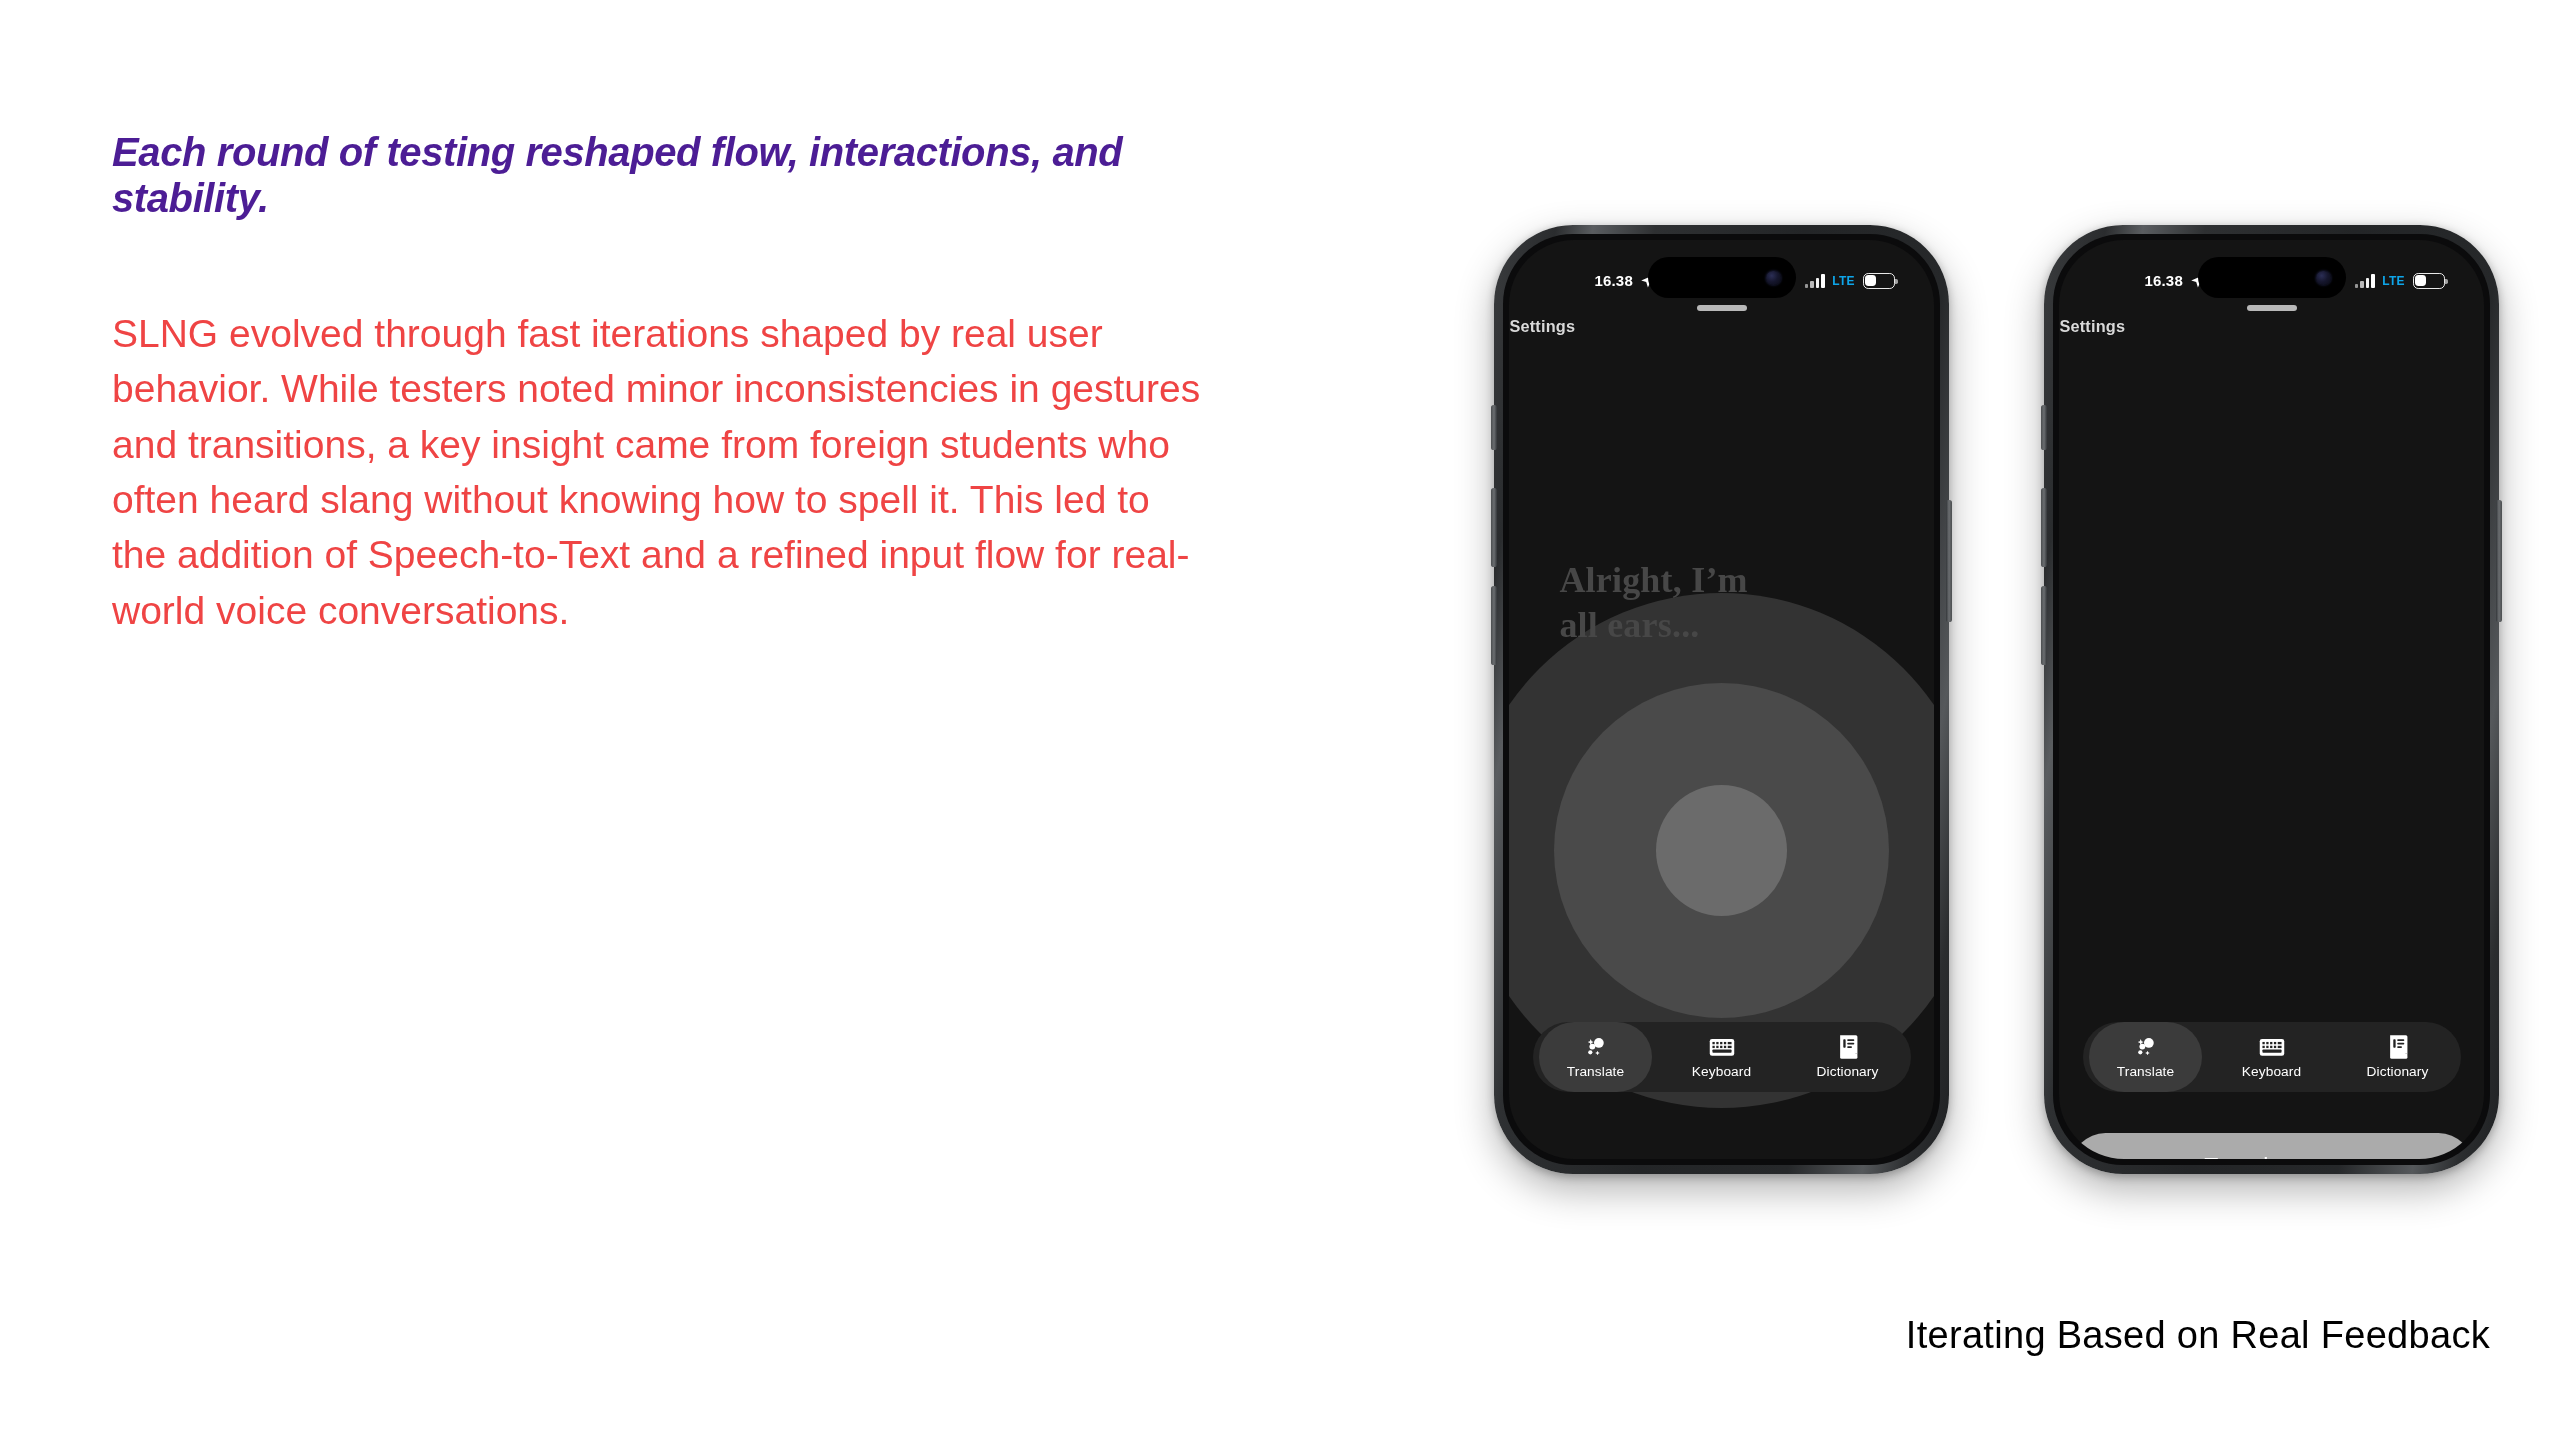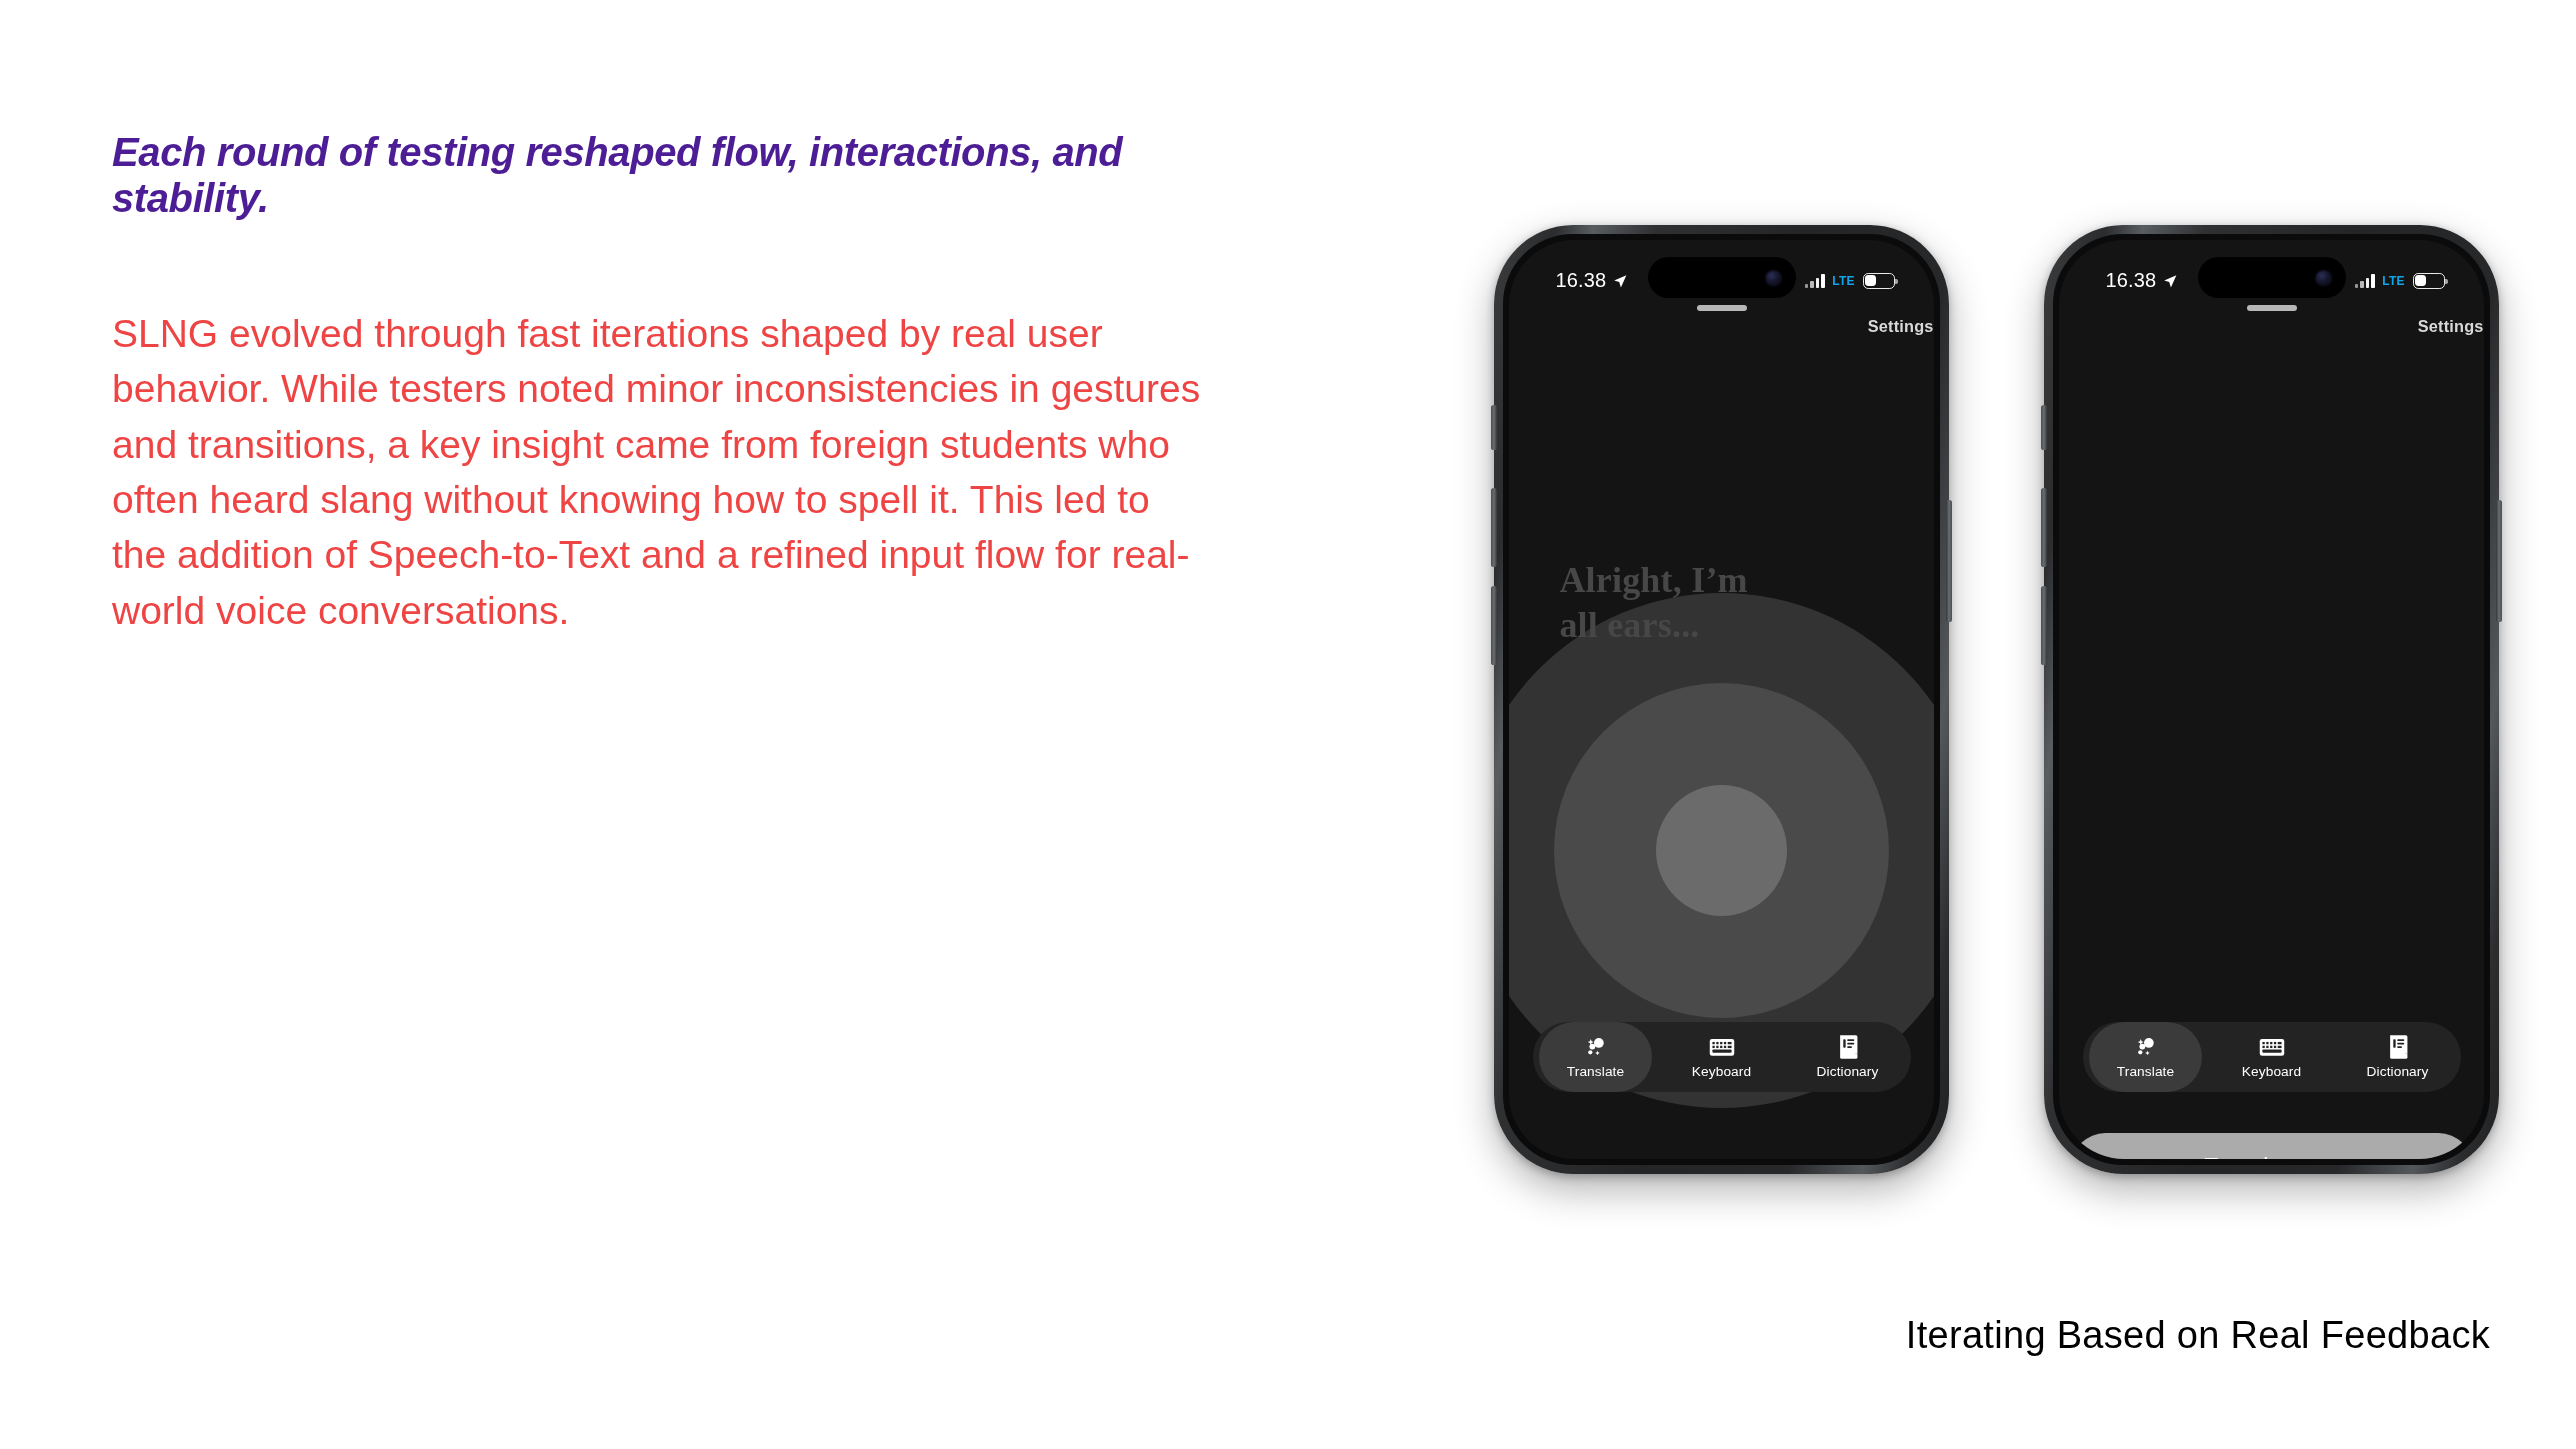--- a/index.html
+++ b/index.html
@@ -70,21 +70,21 @@
                 background:linear-gradient(270deg,#4b4e50,#6b6e71,#34373a); border-radius:2.6px; position:absolute; }
 
   
   .statusbar {
     position:absolute; left:0; right:0; top:0; height:62px;
     display:flex; align-items:center; justify-content:space-between;
     padding:19px 39px 0 46px;
     z-index:5;
   }
   .sb-left { display:flex; align-items:center; gap:6.9px; }
-  .sb-time { color:#fff; font-size:20px; font-weight:400; letter-spacing:0.2px; }
+  .sb-time { color:#fff; font-size:15px; font-weight:700; letter-spacing:0.2px;margin-left:39px; }
   .loc-arrow { width:14.6px; height:14.6px; }
   .sb-right { display:flex; align-items:center; gap:7.7px; }
 
   .signal { display:flex; align-items:flex-end; gap:2.1px; height:14.6px; }
   .signal i { display:block; width:3.4px; background:#fff; border-radius:0.9px; }
   .signal i:nth-child(1){ height:4.3px;  opacity:.55;}
   .signal i:nth-child(2){ height:6.9px;  opacity:.7;}
   .signal i:nth-child(3){ height:10.3px; opacity:.95;}
   .signal i:nth-child(4){ height:13.7px; }
   .lte { color:#0ea5e9; font-size:12px; font-weight:700; letter-spacing:0.3px; }
@@ -104,21 +104,21 @@
     width:148px; height:41px; border-radius:24px; background:#000;
     z-index:6; display:flex; align-items:center; justify-content:flex-end; padding-right:14.6px;
   }
   .island .lens {
     width:14.6px; height:14.6px; border-radius:50%;
     background:radial-gradient(circle at 38% 34%, #2b2e55 0%, #15162c 48%, #090a14 100%);
     box-shadow:0 0 2.6px rgba(80,90,180,.5);
   }
 
   
-  .app-header { position:absolute; top:65px; left:0; right:0; text-align:right; z-index:5; }
+  .app-header { position:absolute; top:65px; left:0; right:0; text-align:left; z-index:5; }
   .grabber { width:50px; height:5.2px; border-radius:3.4px; background:#b8b8b8; margin:0 auto 6px; }
   .settings-label { color:#d9d9d9; font-size:16.3px; font-weight:700; letter-spacing:0.2px; }
 
   
   .assistant-text {
     position:absolute; left:50px; width:361px;
     font-family:"Liberation Serif", serif;
     font-weight:700;
     font-size:36px;
     line-height:1.24;

